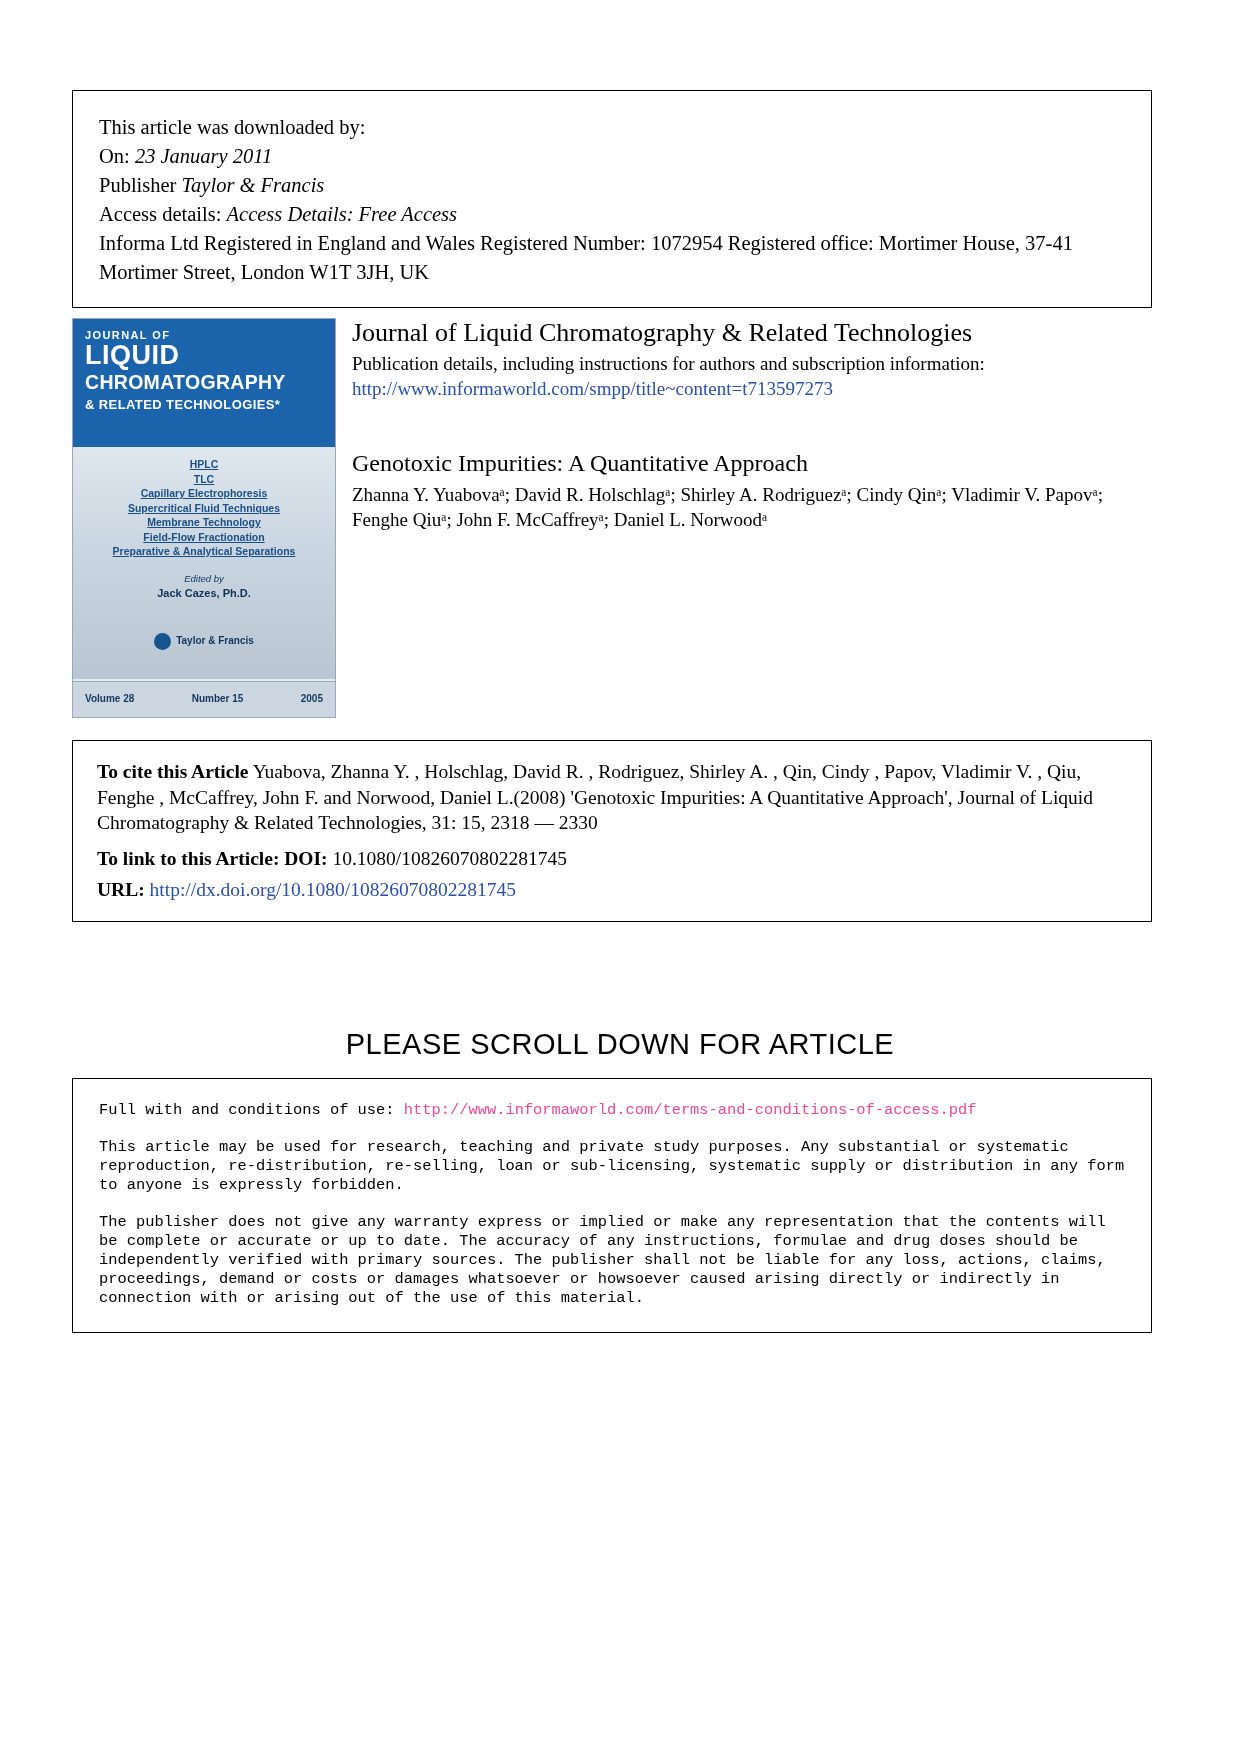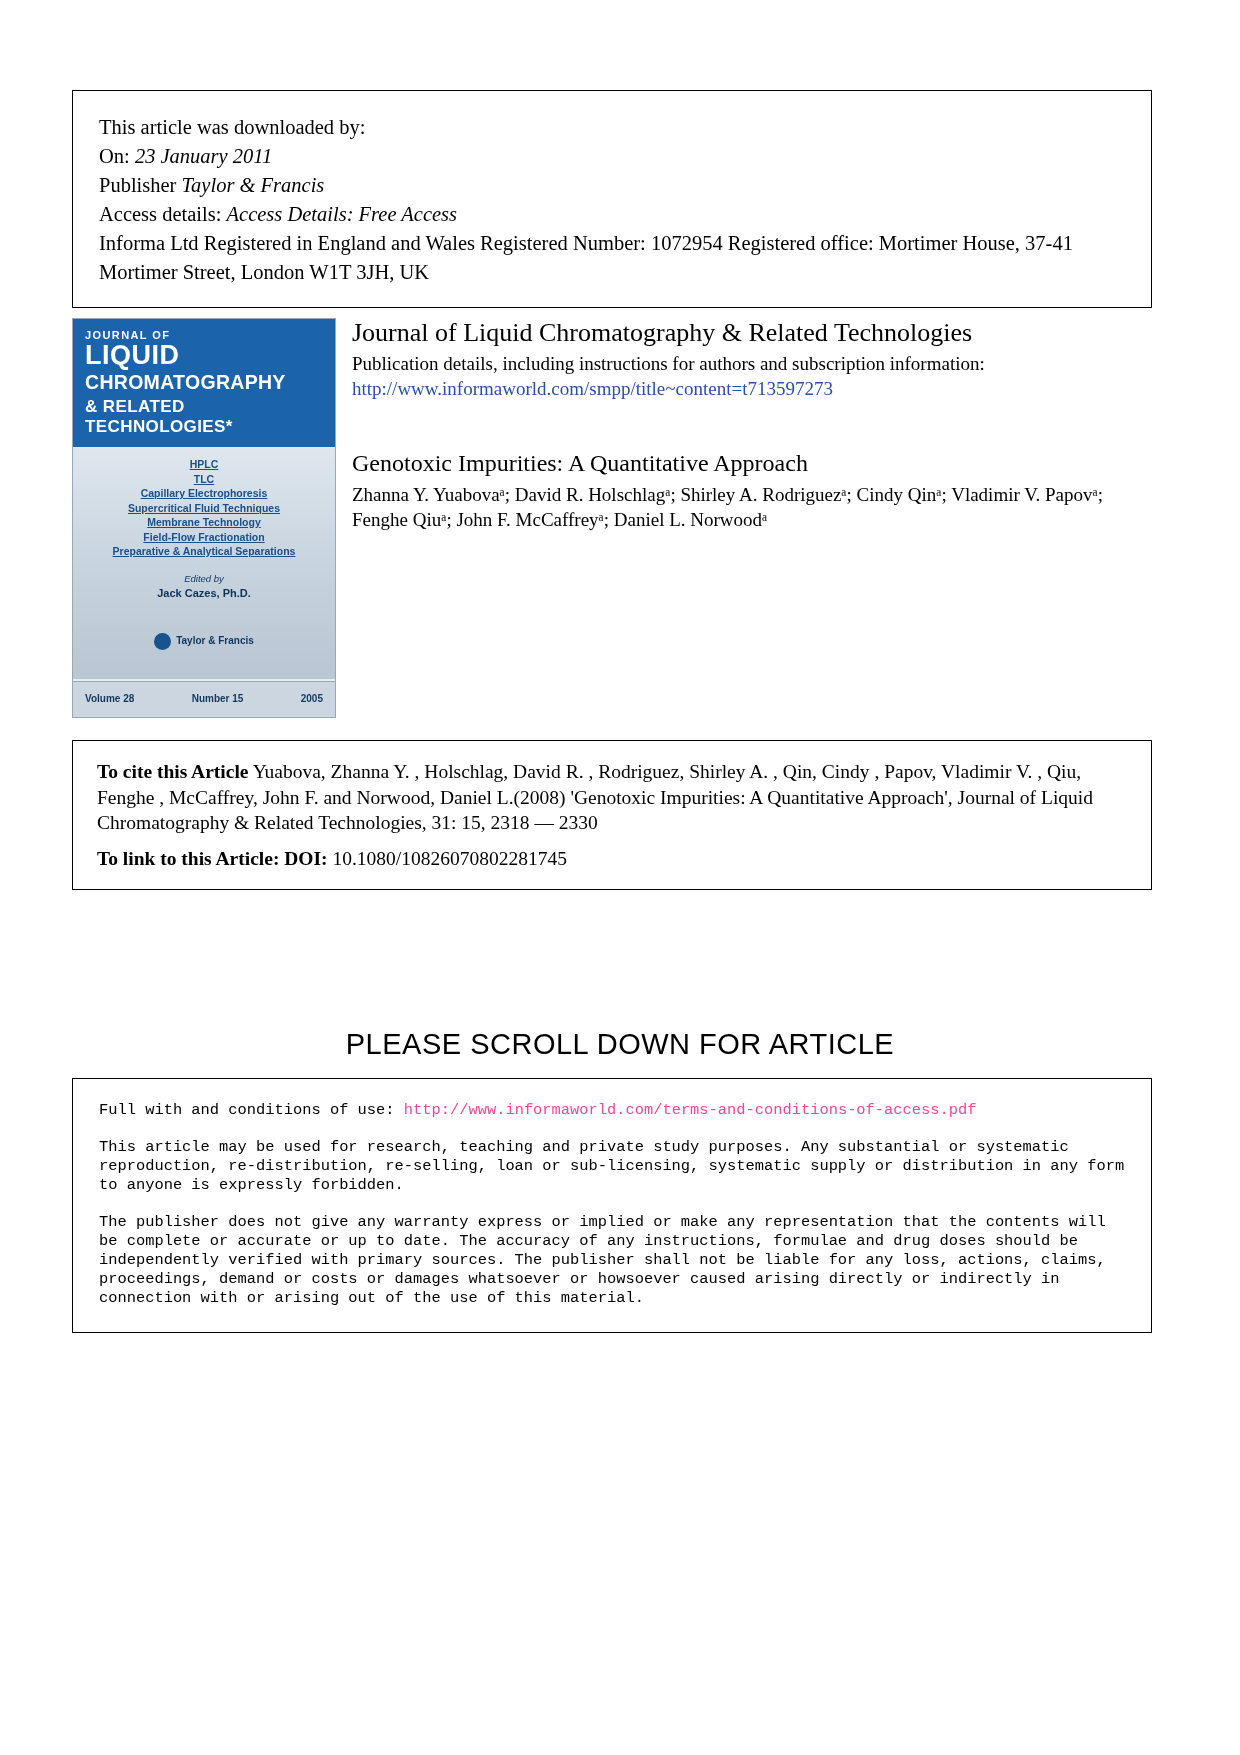--- a/index.html
+++ b/index.html
@@ -81,21 +81,21 @@
   }
   .cover-top .l2 {
     font-family: "Liberation Sans", sans-serif;
     font-size: 19.5px;
     font-weight: bold;
     line-height: 26px;
     letter-spacing: 0.3px;
   }
   .cover-top .l3 {
     font-family: "Liberation Sans", sans-serif;
-    font-size: 17px;
+    font-size: 13px;
     font-weight: bold;
     letter-spacing: 0.4px;
     margin-top: 2px;
   }
   .cover-body {
     position: absolute;
     left: 0;
     top: 128px;
     width: 100%;
     height: 232px;
@@ -314,20 +314,24 @@
 
   <div class="cite-box">
     <div class="p">
       <b class="lbl">To cite this Article</b>
       <span>Yuabova, Zhanna Y. , Holschlag, David R. , Rodriguez, Shirley A. , Qin, Cindy , Papov, Vladimir V. , Qiu, Fenghe , McCaffrey, John F. and Norwood, Daniel L.(2008) 'Genotoxic Impurities: A Quantitative Approach', Journal of Liquid Chromatography &amp; Related Technologies, 31: 15, 2318 — 2330</span>
     </div>
     <div class="p p2">
       <b class="lbl">To link to this Article: DOI:</b>
       <span>10.1080/10826070802281745</span>
     </div>
+    <div class="p p3">
+      <b class="lbl">URL:</b>
+      <a class="link" href="#">http://dx.doi.org/10.1080/10826070802281745</a>
+    </div>
   </div>
 
   <div class="scroll-down">PLEASE SCROLL DOWN FOR ARTICLE</div>
 
   <div class="terms-box">
     <div class="para">
       <span>Full with and conditions of use:</span>
       <a class="link" href="#">http://www.informaworld.com/terms-and-conditions-of-access.pdf</a>
     </div>
     <div class="para">This article may be used for research, teaching and private study purposes. Any substantial or systematic reproduction, re-distribution, re-selling, loan or sub-licensing, systematic supply or distribution in any form to anyone is expressly forbidden.</div>

